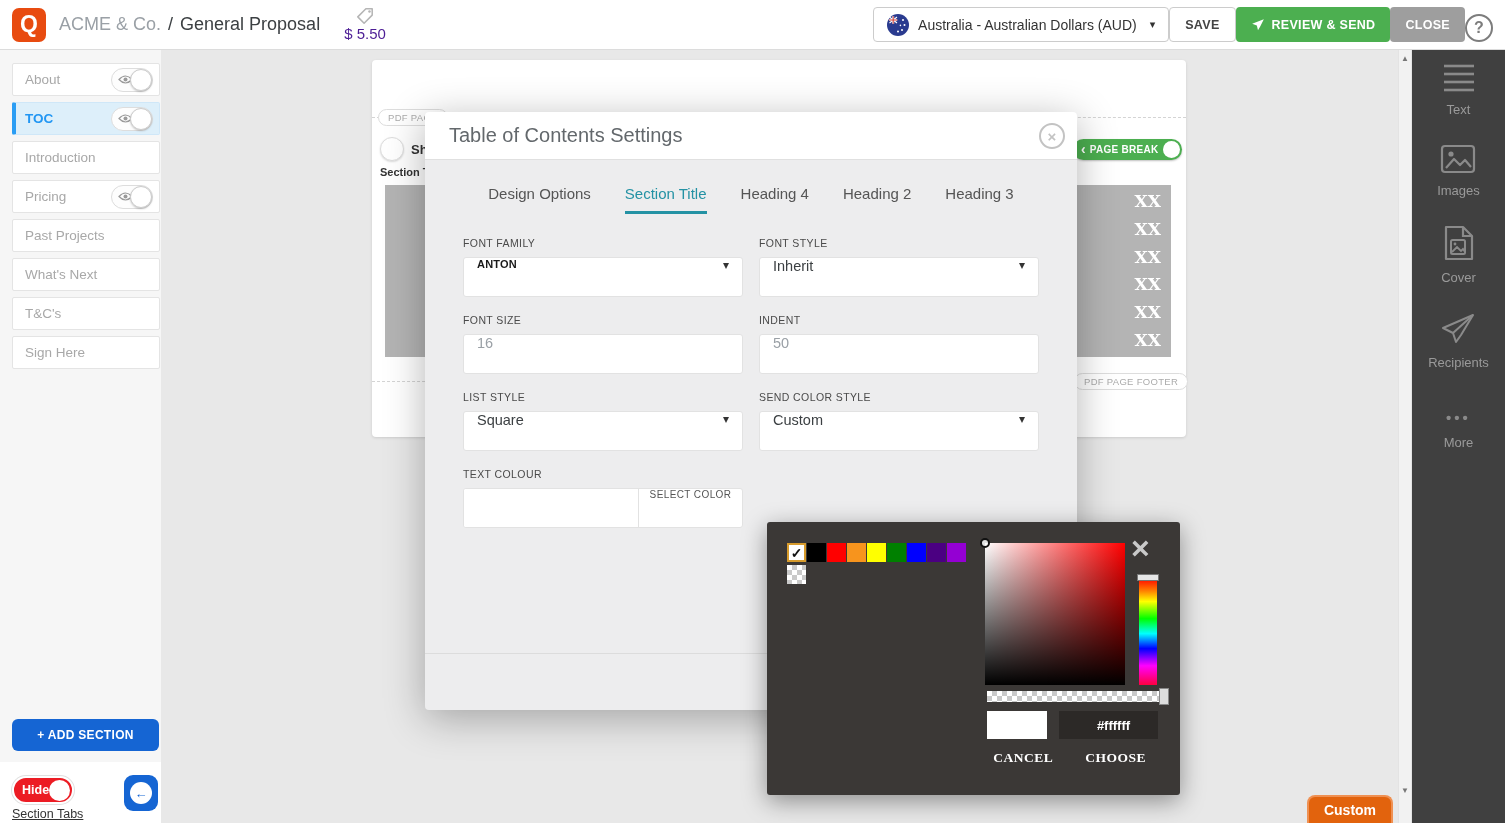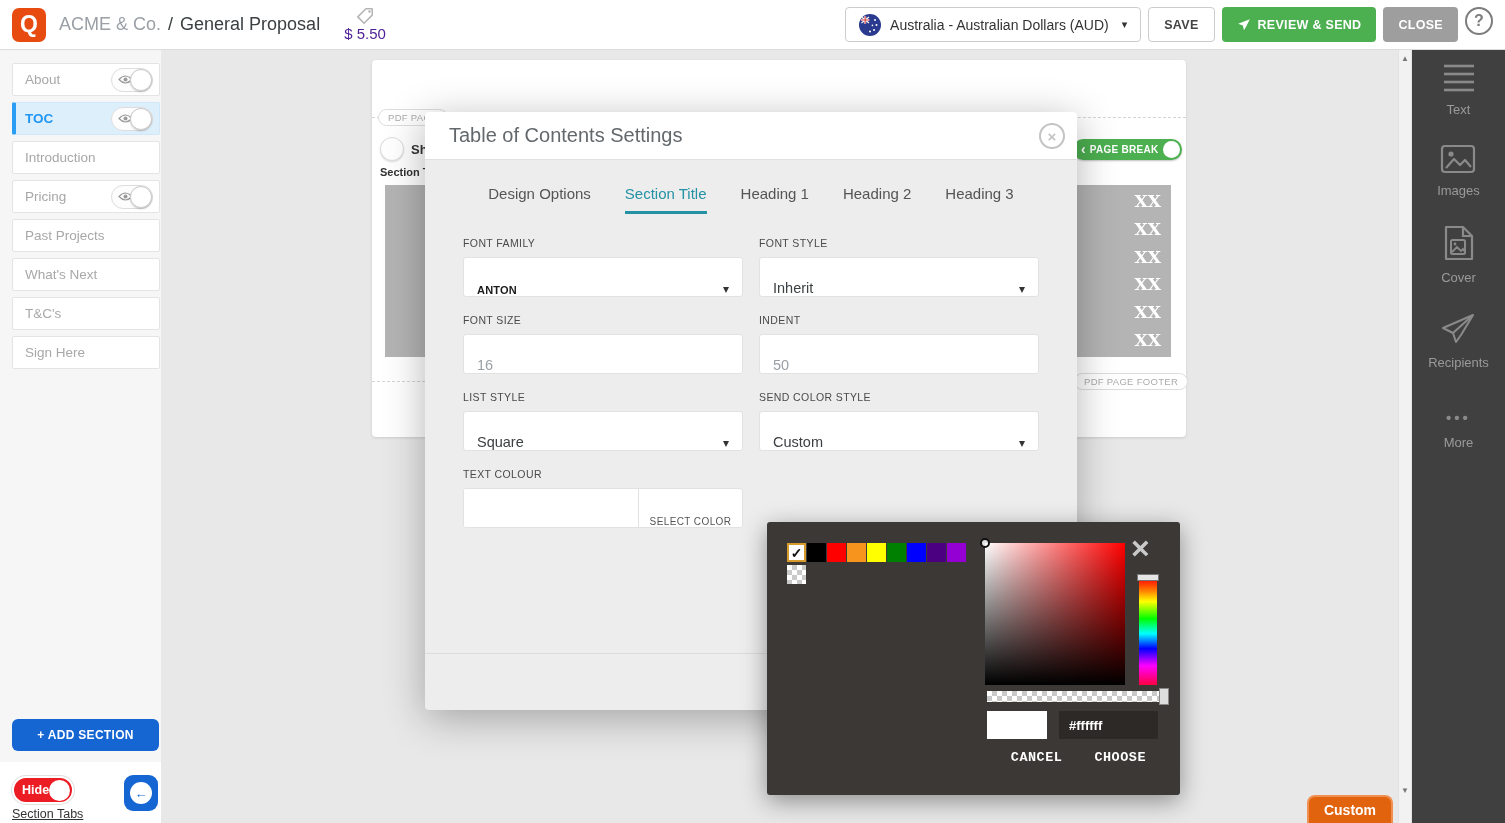--- a/index.html
+++ b/index.html
@@ -8,21 +8,21 @@
 
   
   .appbar { position:absolute; top:0; left:0; width:1505px; height:50px; background:#fff;
             border-bottom:1px solid #dcdcdc; display:flex; align-items:center; padding:0 12px; z-index:40; }
   .logo { width:34px; height:34px; background:#e84b10; border-radius:7px; color:#fff; font-weight:bold;
           font-size:23px; display:flex; align-items:center; justify-content:center; }
   .brand { color:#9aa0a6; font-size:18px; margin-left:13px; }
   .sep { color:#3c4043; font-size:18px; margin:0 7px; }
   .doctitle { color:#3c4043; font-size:18px; }
   .pricewrap { display:flex; align-items:center; gap:0; margin-left:24px; color:#4c1d95; font-size:15px;flex-direction:column; }
-  .headactions { margin-left:auto; display:flex; align-items:flex-start; gap:7px; }
+  .headactions { margin-left:auto; display:flex; align-items:flex-end; }
   .currency { height:35px; border:1px solid #ccc; border-radius:4px; background:#fff; display:flex;
               align-items:center; gap:9px; padding:0 13px; font-size:14px; color:#333; cursor:pointer; }
   .currency .chev { font-size:11px; color:#333; margin-left:4px; }
   .btn { height:35px; border:none; border-radius:4px; display:flex; align-items:center; justify-content:center;
          font-weight:bold; font-size:12.5px; padding:0 15px; letter-spacing:.3px; cursor:pointer;
          font-family:inherit; }
   .btn.save { background:#fff; border:1px solid #ccc; color:#444; }
   .btn.review { background:#4caf50; color:#fff; gap:7px; }
   .btn.closebtn { background:#9e9e9e; color:#fff; }
   .help { width:28px; height:28px; border:2px solid #7d7d7d; border-radius:50%; color:#7d7d7d;
@@ -108,21 +108,21 @@
   .modal-close { position:absolute; right:12px; top:11px; width:26px; height:26px; border:2px solid #c3c3c3;
                  border-radius:50%; color:#c3c3c3; font-size:15px; font-weight:bold; display:flex;
                  align-items:center; justify-content:center; cursor:pointer; }
   .tabs { display:flex; justify-content:center; gap:34px; margin-top:25px; }
   .tab { font-size:15px; color:#555; padding-bottom:9px; cursor:pointer; }
   .tab.active { color:#2492a4; border-bottom:3px solid #2492a4; }
   .mform { display:grid; grid-template-columns:280px 280px; column-gap:16px; justify-content:center;
            margin-top:22px; }
   .flabel { font-size:10.5px; color:#4a4a4a; letter-spacing:.4px; margin-bottom:7px; line-height:14px; }
   .control { height:40px; background:#fff; border:1px solid #e2e2e2; border-radius:3px; display:flex;
-             align-items:flex-end; padding:0 13px; margin-bottom:16px; cursor:pointer; }
+             align-items:flex-start; padding:0 13px; margin-bottom:16px; cursor:pointer; }
   .control .val { font-size:14.5px; color:#3c4043; }
   .control .val.anton { font-weight:bold; font-size:11px; letter-spacing:.2px; color:#1a1a1a; }
   .control .chev { margin-left:auto; color:#333; font-size:12px; }
   .control input { border:none; outline:none; width:100%; font-family:inherit; font-size:14.5px;
                    color:#9aa0a6; background:transparent; }
   .control.colour { padding:0; overflow:hidden; }
   .colour .cswatch { flex:1; height:100%; }
   .colour .cdivider { width:1px; height:100%; background:#e2e2e2; }
   .colour .selcolor { width:103px; text-align:center; font-size:10px; color:#555; letter-spacing:.4px; }
   .modal-foot { position:absolute; left:0; right:0; bottom:0; height:57px; border-top:1px solid #dcdcdc;
@@ -149,24 +149,24 @@
   .hue { position:absolute; left:372px; top:56px; width:18px; height:107px; cursor:pointer;
          background:linear-gradient(to bottom,#f00,#ff8000 12%,#ff0 22%,#0f0 38%,#0ff 52%,#00f 66%,#f0f 82%,#ff0040 100%); }
   .huehandle { position:absolute; left:-2px; right:-2px; top:-4px; height:7px; background:#e6e6e6;
                border:1px solid #777; }
   .alpha { position:absolute; left:220px; top:169px; width:178px; height:11px; cursor:pointer; }
   .alphahandle { position:absolute; right:-4px; top:-3px; width:10px; height:17px; background:#ddd;
                  border:1px solid #888; }
   .preview { position:absolute; left:220px; top:189px; width:60px; height:28px; background:#fff; }
   .hexinput { position:absolute; left:292px; top:189px; width:99px; height:28px; background:#2c2927;
               border:none; outline:none; color:#fff; font-size:13px; font-weight:bold; padding-left:10px;
-              font-family:inherit; }
+              font-family:inherit;text-align:center; }
   .pickerbtns { position:absolute; right:34px; top:228px; display:flex; gap:32px; }
   .pbtn { color:#fff; font-weight:bold; font-size:13.5px; letter-spacing:.5px; cursor:pointer;
-          background:none; border:none; font-family:Liberation Mono, monospace; }
+          background:none; border:none; font-family:Liberation Serif, serif; }
 </style>
 </head>
 <body>
 
 <header class="appbar">
   <div class="logo">
       <span>Q</span>
     </div>
   <span class="brand">ACME &amp; Co.</span>
   <span class="sep">/</span>
@@ -351,21 +351,21 @@
 </aside>
 
 <div class="modal">
   <div class="modal-head">
     <span class="modal-title">Table of Contents Settings</span>
     <span class="modal-close">×</span>
   </div>
   <div class="tabs">
     <span class="tab">Design Options</span>
     <span class="tab active">Section Title</span>
-    <span class="tab">Heading 1</span>
+    <span class="tab">Heading 4</span>
     <span class="tab">Heading 2</span>
     <span class="tab">Heading 3</span>
   </div>
   <div class="mform">
     <div class="fgroup">
       <div class="flabel">FONT FAMILY</div>
       <div class="control">
         <span class="val anton">ANTON</span>
         <span class="chev">▾</span>
       </div>

